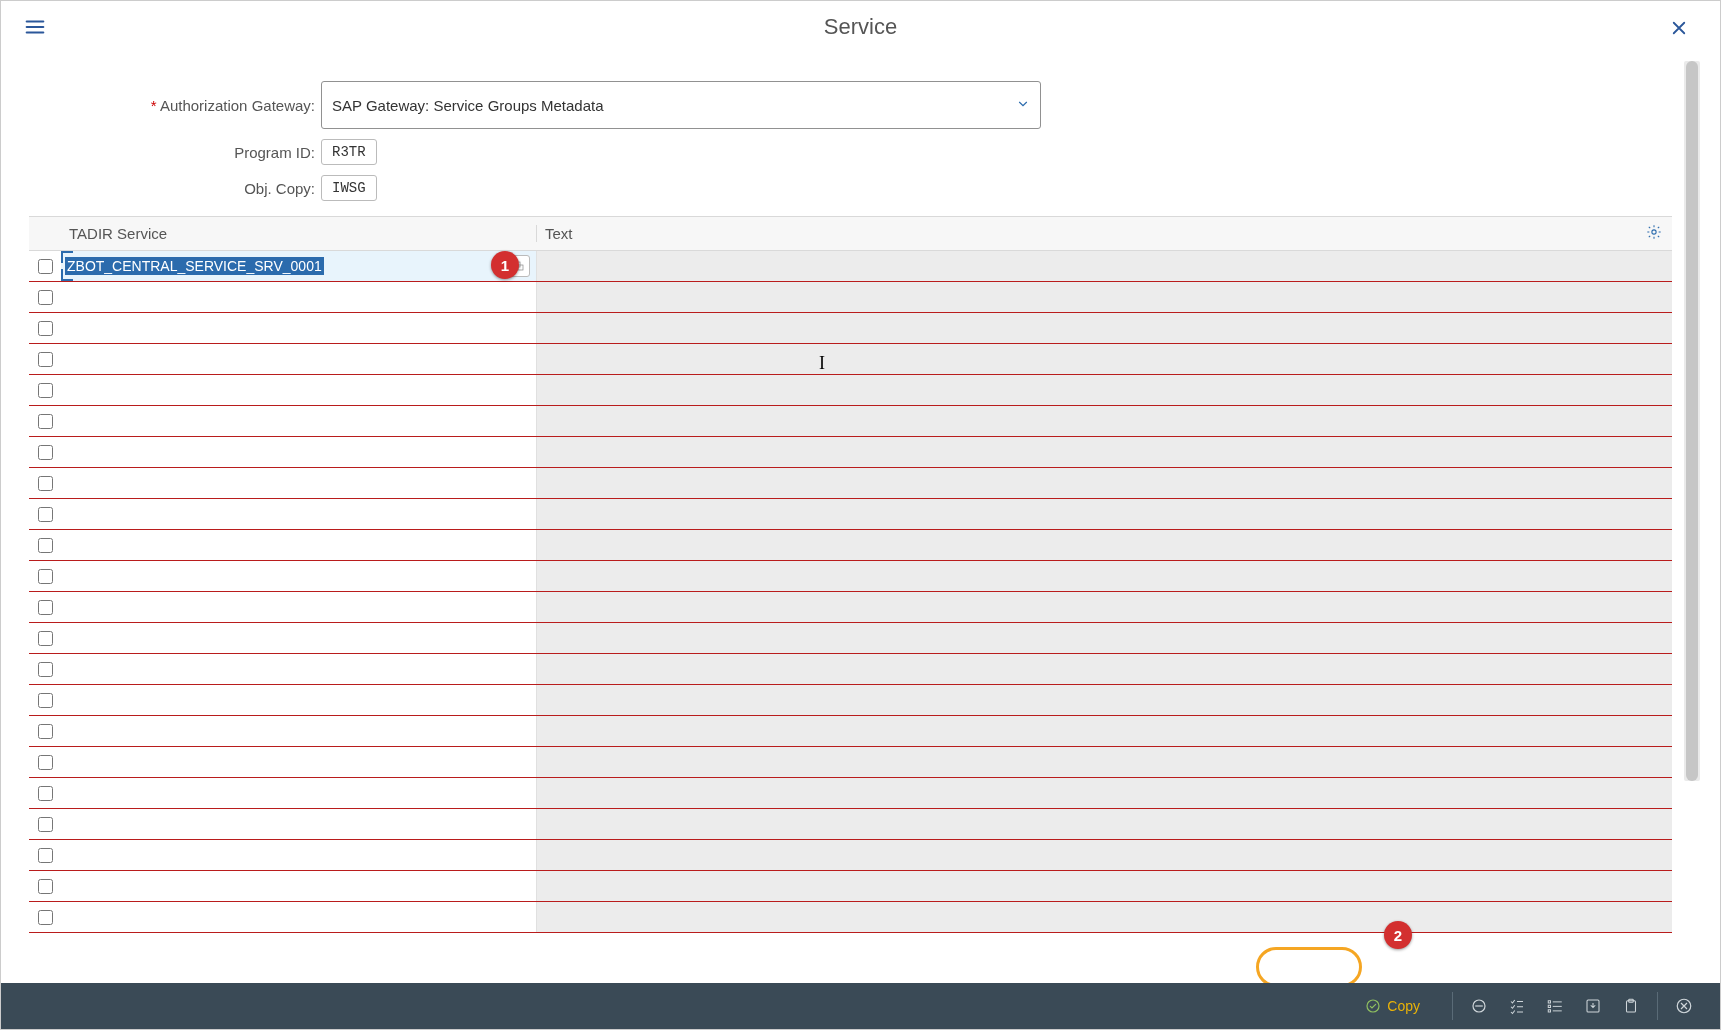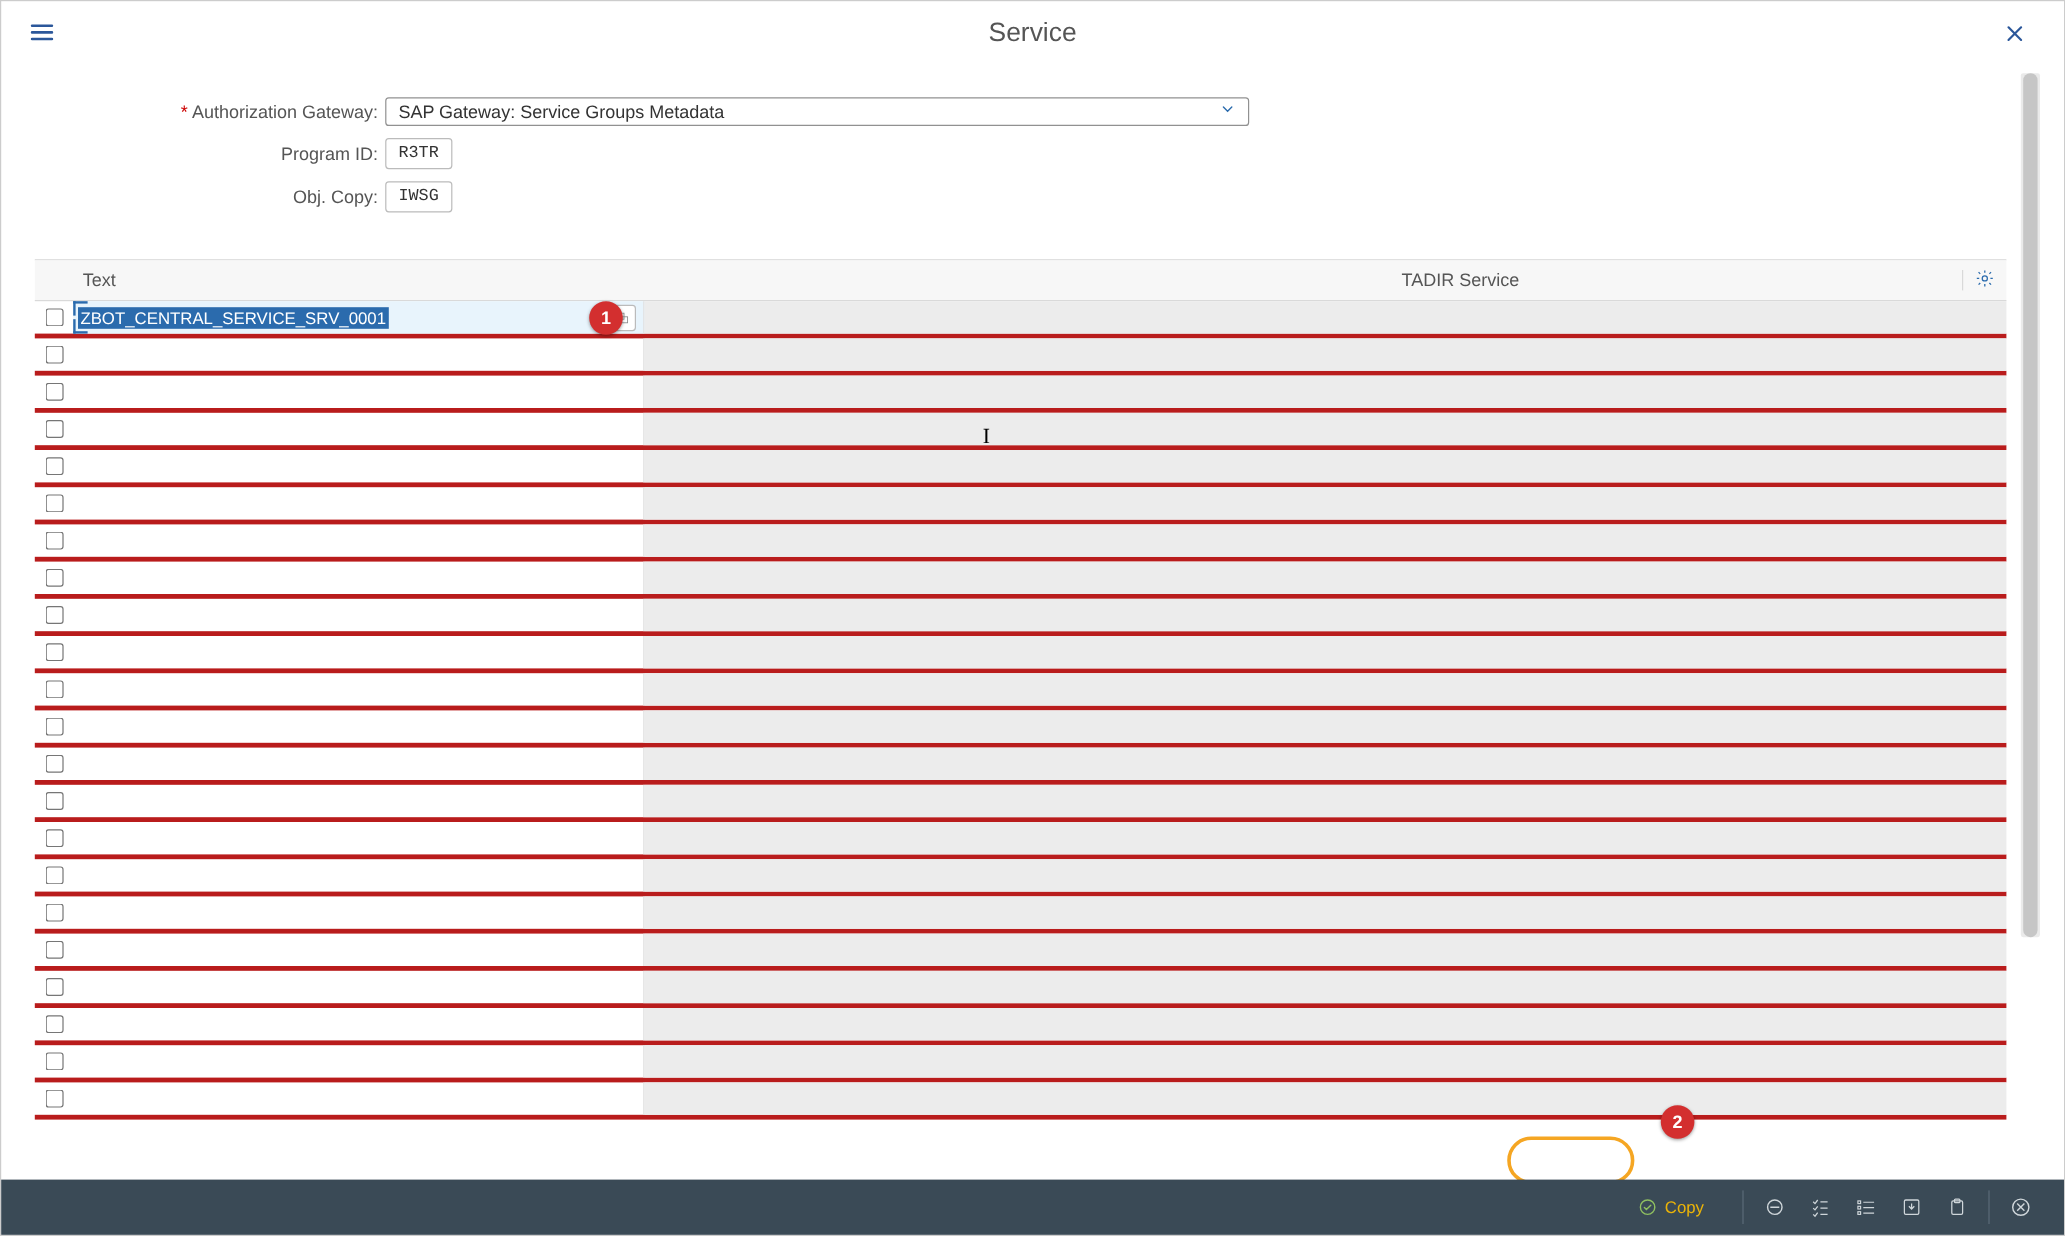--- a/index.html
+++ b/index.html
@@ -62,21 +62,21 @@
   }
   .form-label {
     width: 290px;
     text-align: right;
     padding-right: 6px;
     color: #555;
     font-size: 15px;
   }
   .req { color: #c00; }
   .dropdown {
-    width: 720px; height: 24px;
+    width: 720px; height: 48px;
     border: 1px solid #919191;
     border-radius: 3px;
     display: flex; align-items: center;
     padding: 0 10px;
     justify-content: space-between;
     cursor: pointer;
     background: #fff;
   }
   .dropdown span { font-size: 15px; color: #333; }
   .dropdown .caret { color: #2b6bad; }
@@ -112,21 +112,21 @@
     width: 36px;
     text-align: center;
     color: #2b6bad;
     cursor: pointer;
   }
   .tbody { }
   .trow {
     display: flex;
     height: 31px;
     align-items: center;
-    border-bottom: 4px solid #b91c1c;
+    border-bottom: 1px solid #b91c1c;
   }
   .cell-check {
     width: 32px;
     display: flex; align-items: center; justify-content: center;
   }
   .cell-check input { width: 15px; height: 15px; }
   .cell-service {
     width: 476px;
     border-right: 1px solid #e0e0e0;
     display: flex; align-items: center;
@@ -284,22 +284,22 @@
     </div>
     <div class="form-row">
       <div class="form-label">Obj. Copy:</div>
       <div class="readonly-chip">IWSG</div>
     </div>
   </div>
 
   <div class="table-wrap">
     <div class="thead">
       <div class="th-check"></div>
+      <div class="th th-service">TADIR Service</div>
       <div class="th th-text">Text</div>
-      <div class="th th-service">TADIR Service</div>
       <div class="th-gear">
         <svg width="16" height="16" viewBox="0 0 24 24">
           <circle cx="12" cy="12" r="3.2" stroke="#2b6bad" stroke-width="1.6" fill="none"></circle>
           <path d="M12 2v3M12 19v3M4.2 4.2l2.1 2.1M17.7 17.7l2.1 2.1M2 12h3M19 12h3M4.2 19.8l2.1-2.1M17.7 6.3l2.1-2.1" stroke="#2b6bad" stroke-width="1.6"></path>
         </svg>
       </div>
     </div>
     <div class="tbody" id="tbody">
         <div class="trow active-row">
           <div class="cell-check">

